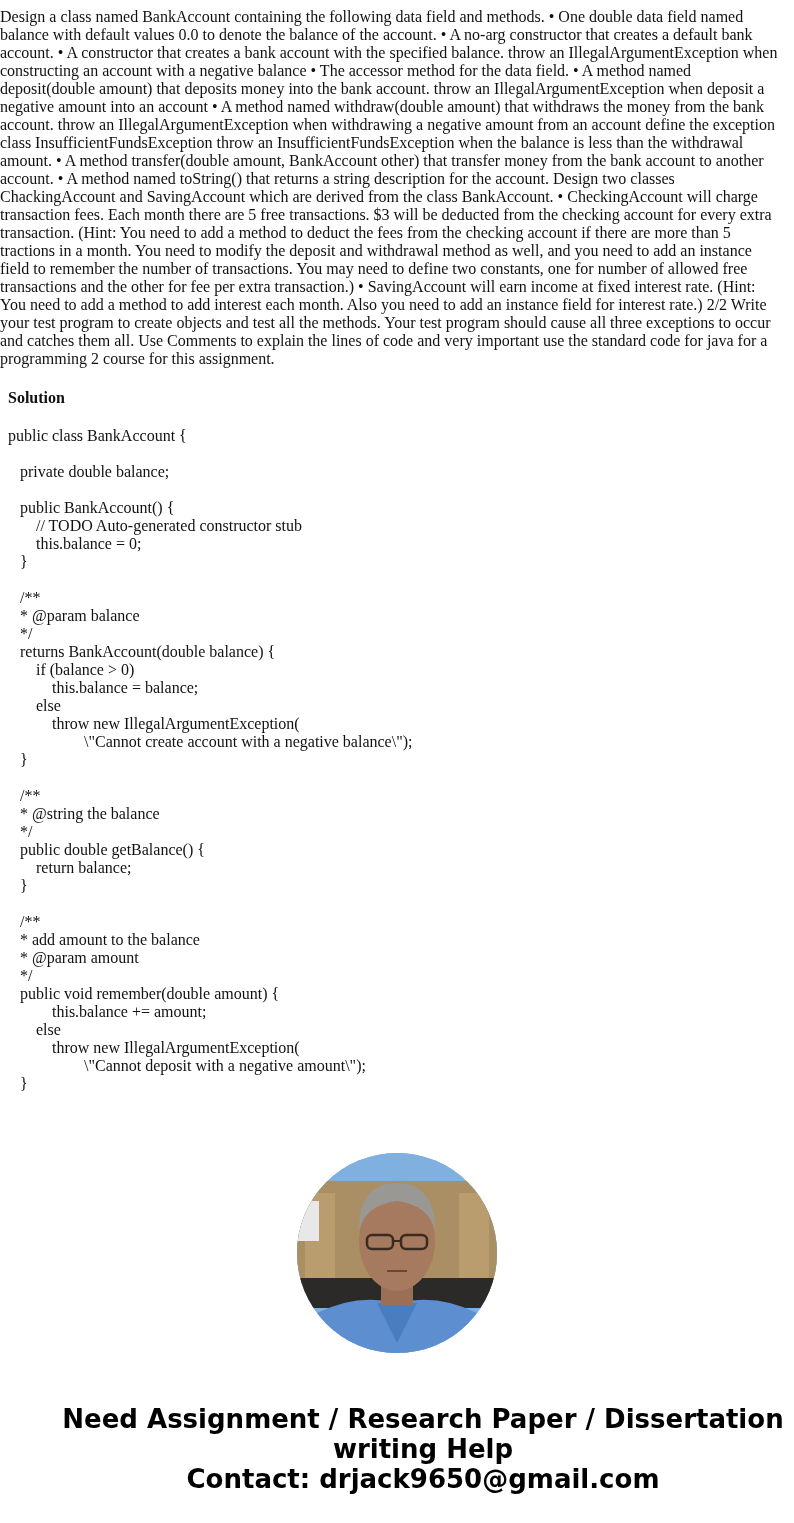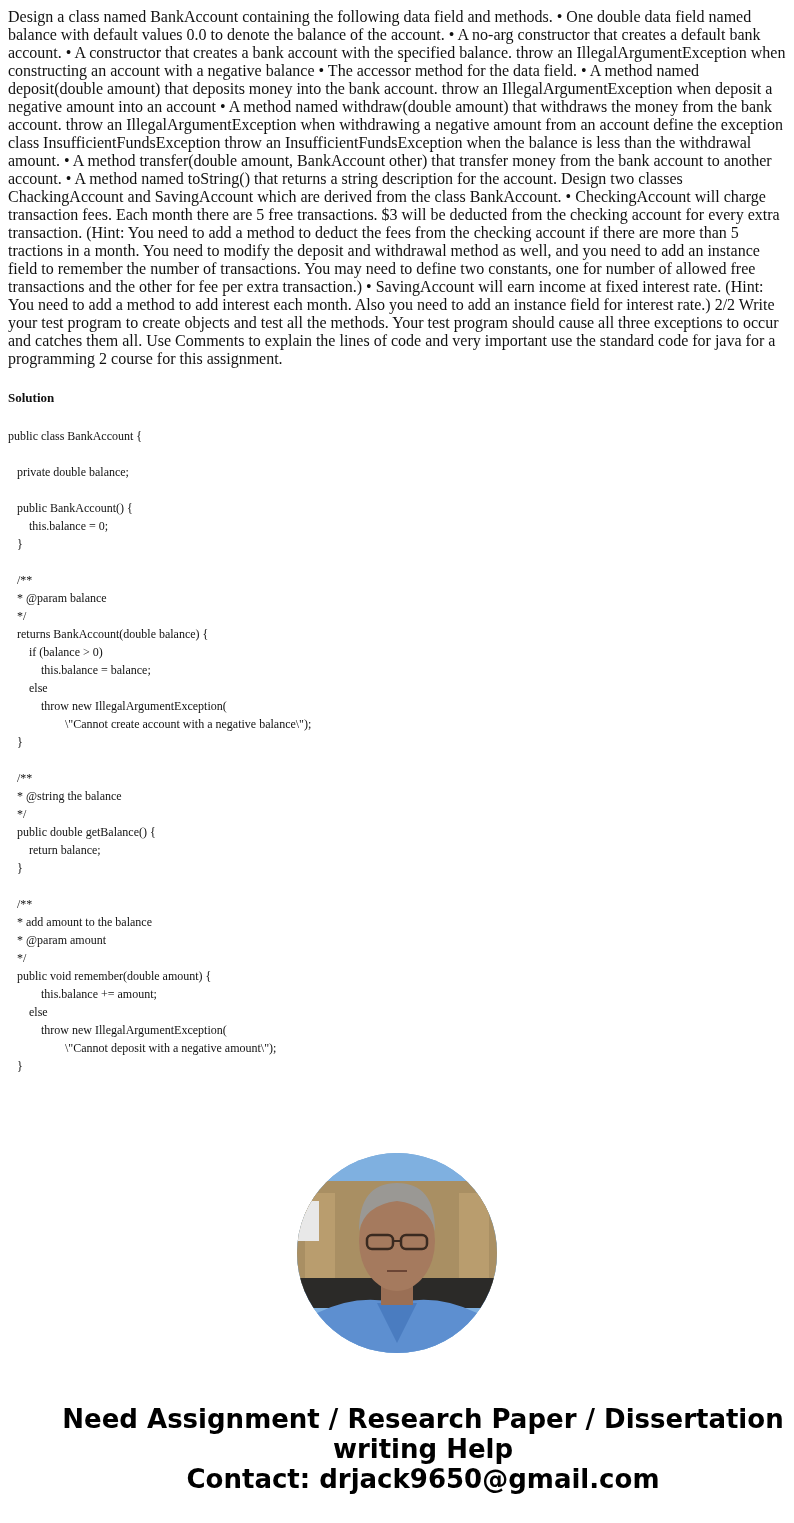--- a/index.html
+++ b/index.html
@@ -12,48 +12,48 @@
     }
     body {
       font-family: "Liberation Serif", serif;
       color: #111111;
       font-size: 16px;
       line-height: 18px;
       position: relative;
     }
     .question {
       position: absolute;
-      left: 8px;
+      left: 0;
       top: 8px;
       width: 780px;
       margin: 0;
       font-size: 16px;
       line-height: 18px;
     }
     .solution-heading {
       position: absolute;
       left: 8px;
       top: 387px;
       margin: 0;
-      font-size: 13px;
+      font-size: 16px;
       font-weight: bold;
       line-height: 22px;
     }
     .code {
       position: absolute;
       left: 8px;
       top: 427px;
       width: 780px;
       height: 697px;
       overflow: hidden;
     }
     .code-line {
       height: 18px;
       white-space: pre;
-      font-size: 12px;
+      font-size: 16px;
       line-height: 18px;
     }
     .avatar {
       position: absolute;
       left: 297px;
       top: 1153px;
       width: 200px;
       height: 200px;
       border-radius: 50%;
       overflow: hidden;
@@ -81,20 +81,21 @@
 <p class="question">Design a class named BankAccount containing the following data field and methods. • One double data field named balance with default values 0.0 to denote the balance of the account. • A no-arg constructor that creates a default bank account. • A constructor that creates a bank account with the specified balance. throw an IllegalArgumentException when constructing an account with a negative balance • The accessor method for the data field. • A method named deposit(double amount) that deposits money into the bank account. throw an IllegalArgumentException when deposit a negative amount into an account • A method named withdraw(double amount) that withdraws the money from the bank account. throw an IllegalArgumentException when withdrawing a negative amount from an account define the exception class InsufficientFundsException throw an InsufficientFundsException when the balance is less than the withdrawal amount. • A method transfer(double amount, BankAccount other) that transfer money from the bank account to another account. • A method named toString() that returns a string description for the account. Design two classes ChackingAccount and SavingAccount which are derived from the class BankAccount. • CheckingAccount will charge transaction fees. Each month there are 5 free transactions. $3 will be deducted from the checking account for every extra transaction. (Hint: You need to add a method to deduct the fees from the checking account if there are more than 5 tractions in a month. You need to modify the deposit and withdrawal method as well, and you need to add an instance field to remember the number of transactions. You may need to define two constants, one for number of allowed free transactions and the other for fee per extra transaction.) • SavingAccount will earn income at fixed interest rate. (Hint: You need to add a method to add interest each month. Also you need to add an instance field for interest rate.) 2/2 Write your test program to create objects and test all the methods. Your test program should cause all three exceptions to occur and catches them all. Use Comments to explain the lines of code and very important use the standard code for java for a programming 2 course for this assignment.</p>
 
 <h3 class="solution-heading">Solution</h3>
 
 <div class="code">
   <div class="code-line">public class BankAccount {</div>
   <div class="code-line"></div>
   <div class="code-line">   private double balance;</div>
   <div class="code-line"></div>
   <div class="code-line">   public BankAccount() {</div>
+  <div class="code-line">       // TODO Auto-generated constructor stub</div>
   <div class="code-line">       this.balance = 0;</div>
   <div class="code-line">   }</div>
   <div class="code-line"></div>
   <div class="code-line">   /**</div>
   <div class="code-line">   * @param balance</div>
   <div class="code-line">   */</div>
   <div class="code-line">   returns BankAccount(double balance) {</div>
   <div class="code-line">       if (balance &gt; 0)</div>
   <div class="code-line">           this.balance = balance;</div>
   <div class="code-line">       else</div>

